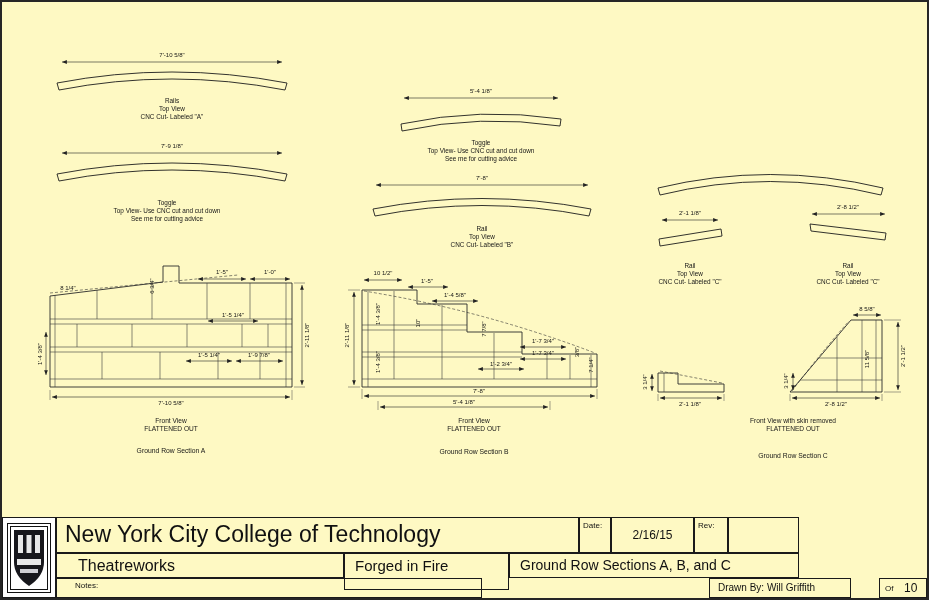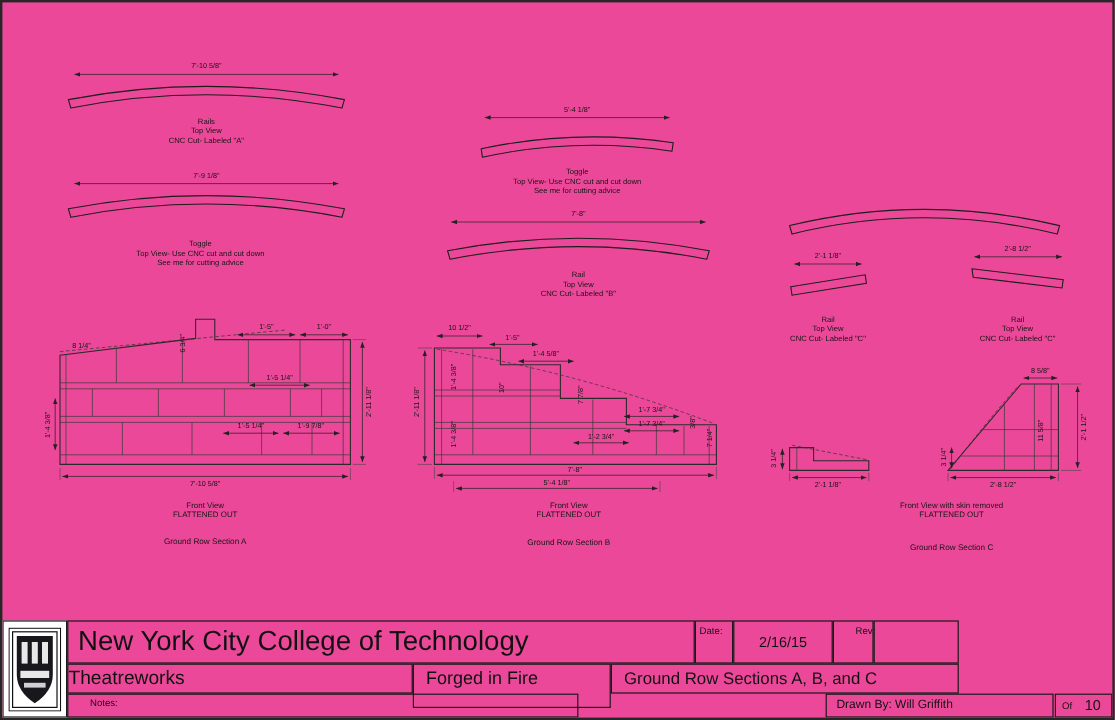--- a/index.html
+++ b/index.html
@@ -1,19 +1,19 @@
 <!DOCTYPE html>
 <html><head>
 <meta charset="utf-8">
 <style>
   * { margin:0; padding:0; box-sizing:border-box; }
   html,body { background:#9a9a9a; }
   .sheet {
     position:relative; width:929px; height:600px;
-    background:#ec4899; border:2px solid #262626; overflow:hidden;
+    background:#fef9c3; border:2px solid #262626; overflow:hidden;
     font-family:"Liberation Sans", sans-serif; color:#111;
   }
   svg.draw { position:absolute; left:0; top:0; }
   svg text { font-family:"Liberation Sans", sans-serif; fill:#161616; }
   .dim-t { font-size:6px; text-anchor:middle; }
   .lbl   { font-size:6.4px; text-anchor:middle; }
   .cap   { font-size:6.6px; text-anchor:middle; }
   .secname { font-size:6.8px; text-anchor:middle; }
   path.part { fill:none; stroke:#1c1c1c; stroke-width:0.9; }
   path.frame { fill:none; stroke:#2a2a2a; stroke-width:0.9; }
@@ -22,33 +22,33 @@
   line.ext { stroke:#444; stroke-width:0.5; }
   .dash { stroke:#333; stroke-width:0.6; stroke-dasharray:3 2; fill:none; }
 
   
   .tb { position:absolute; left:0; top:515px; width:925px; height:81px; }
   .cell { position:absolute; border:1px solid #1a1a1a; }
   .logo-cell { left:0; top:0; width:54px; height:81px; display:flex; align-items:center; justify-content:center; background:#fff; }
   .college { left:54px; top:0; width:523px; height:36px; font-size:23px; line-height:33px; padding-left:8px; white-space:nowrap; overflow:hidden; }
   .date-label { left:577px; top:0; width:32px; height:36px; font-size:8px; padding:3px 0 0 3px; }
   .date-value { left:609px; top:0; width:83px; height:36px; font-size:12px; display:flex; align-items:center; justify-content:center; }
-  .rev-label { left:692px; top:0; width:34px; height:36px; font-size:8px; padding:3px 0 0 18px; }
+  .rev-label { left:692px; top:0; width:34px; height:36px; font-size:8px; padding:3px 0 0 3px; }
   .rev-value { left:726px; top:0; width:71px; height:36px; }
   .scale-cell { left:797px; top:0; width:80px; height:61px; }
   .plate-cell { left:877px; top:0; width:48px; height:61px; }
   .small-label { position:absolute; top:2px; left:3px; font-size:8px; }
   .scale-value { position:absolute; bottom:7px; left:0; width:100%; text-align:center; font-size:13px; }
   .plate-value { position:absolute; top:26px; left:0; width:100%; text-align:center; font-size:16px; }
-  .org { left:54px; top:36px; width:288px; height:25px; font-size:16px; line-height:23px; padding-left:0; }
+  .org { left:54px; top:36px; width:288px; height:25px; font-size:16px; line-height:23px; padding-left:21px; }
   .show { left:342px; top:36px; width:165px; height:37px; font-size:15px; line-height:23px; padding-left:10px; }
   .sheet-title { left:507px; top:36px; width:290px; height:25px; font-size:14px; line-height:23px; padding-left:10px; white-space:nowrap; overflow:hidden; }
   .notes { left:54px; top:61px; width:426px; height:20px; font-size:8px; padding:2px 0 0 18px; }
   .designer { left:480px; top:61px; width:227px; height:20px; font-size:10px; line-height:18px; padding-left:8px; }
-  .drafter { left:686px; top:61px; width:190px; height:20px; font-size:10px; line-height:18px; padding-left:8px; }
+  .drafter { left:707px; top:61px; width:142px; height:20px; font-size:10px; line-height:18px; padding-left:8px; }
   .of-cell { left:877px; top:61px; width:48px; height:20px; }
   .of-label { position:absolute; left:5px; top:5px; font-size:8px; }
   .of-value { position:absolute; left:24px; top:2px; font-size:12px; }
 </style>
 </head>
 <body>
 
 <div class="sheet">
 
 <svg class="draw" width="925" height="515" viewBox="0 0 925 515">

